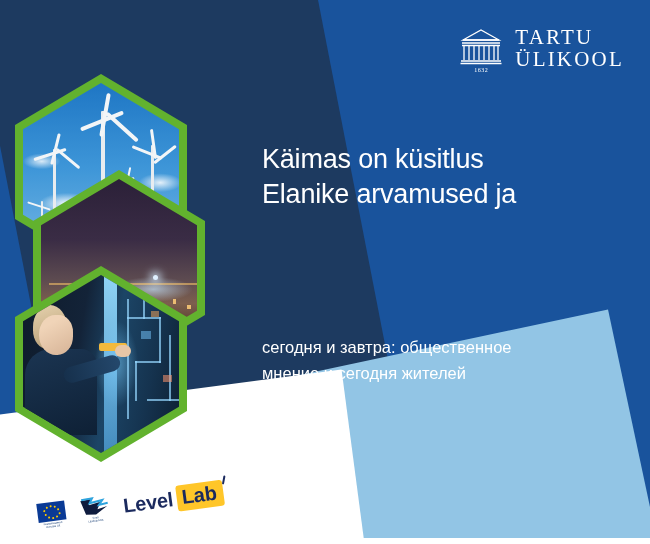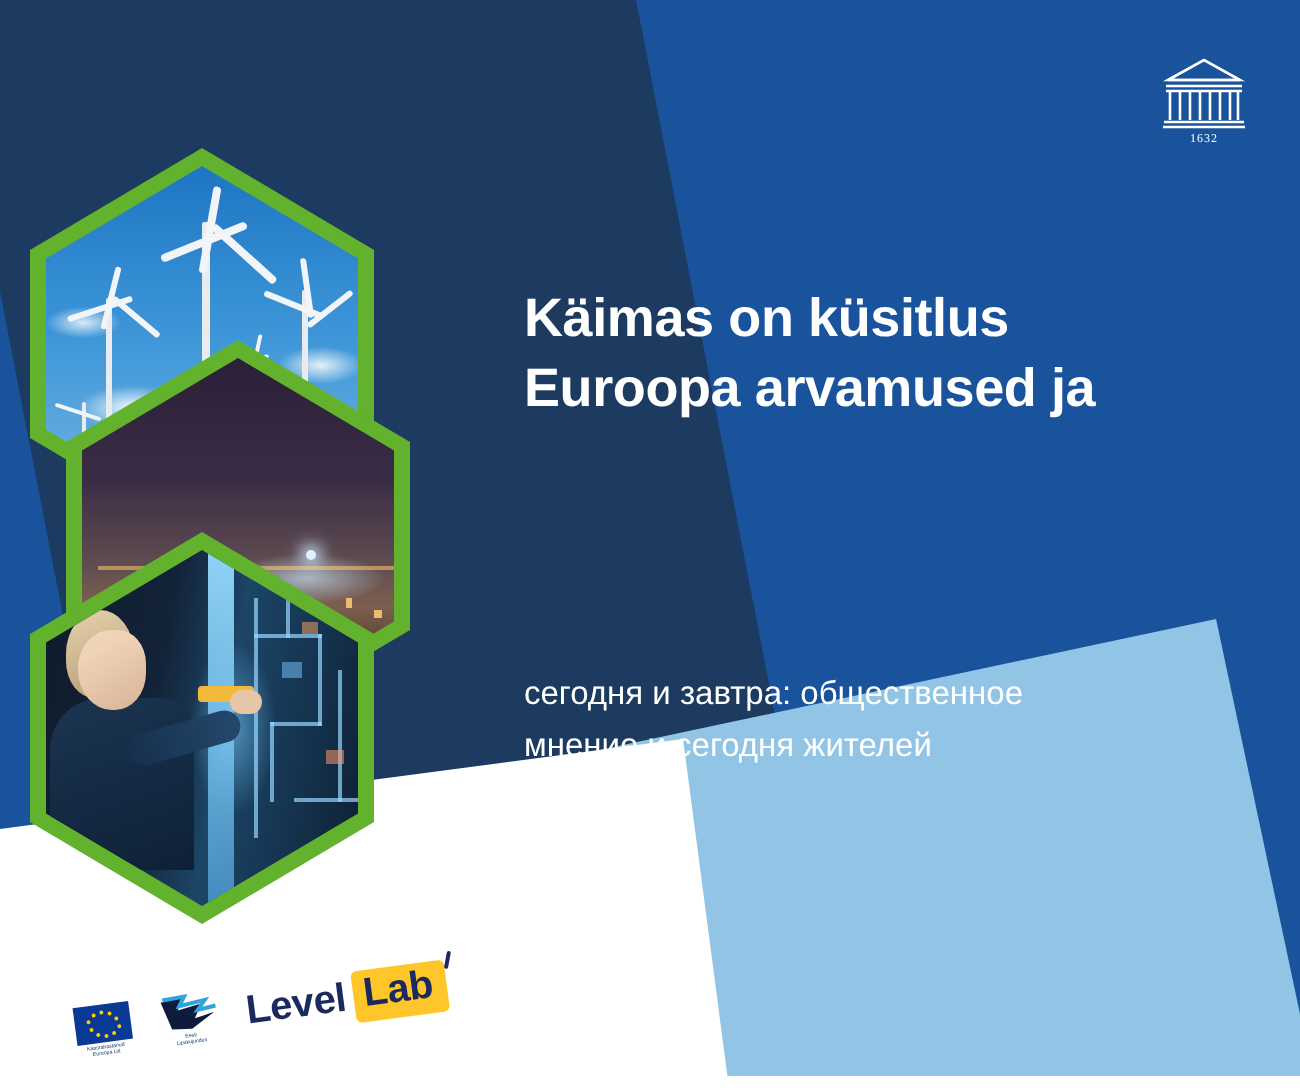--- a/index.html
+++ b/index.html
@@ -187,21 +187,21 @@
   }
 
   
   .headline {
     position: absolute;
     left: 262px;
     top: 142px;
     width: 376px;
     color: #ffffff;
     font-size: 27px;
-    font-weight: bold;
+    font-weight: normal;
     line-height: 1.30;
     letter-spacing: -0.2px;
   }
   .subtext {
     position: absolute;
     left: 262px;
     top: 334px;
     width: 352px;
     color: #ffffff;
     font-size: 16.5px;
@@ -368,25 +368,29 @@
           <path d="M4 14 H40"></path>
           <path d="M3 17 H41"></path>
           <path d="M5 20 V34 M10 20 V34 M15 20 V34 M20 20 V34 M25 20 V34 M30 20 V34 M35 20 V34 M39 20 V34"></path>
           <path d="M3 19.5 H41"></path>
           <path d="M2 35 H42"></path>
           <path d="M1.5 37.5 H42.5"></path>
         </g>
       </svg>
       <div class="tu-year">1632</div>
     </div>
+    <div class="tu-words">
+      <div>TARTU</div>
+      <div>ÜLIKOOL</div>
+    </div>
   </div>
 
   <div class="headline">
     <div>Käimas on küsitlus</div>
-    <div>Euroopa arvamused ja</div>
+    <div>Elanike arvamused ja</div>
   </div>
 
   <div class="subtext">
     <div>сегодня и завтра: общественное</div>
     <div>мнение и сегодня жителей</div>
     <div>региона»</div>
   </div>
 
   <div class="footer-logos">
 

